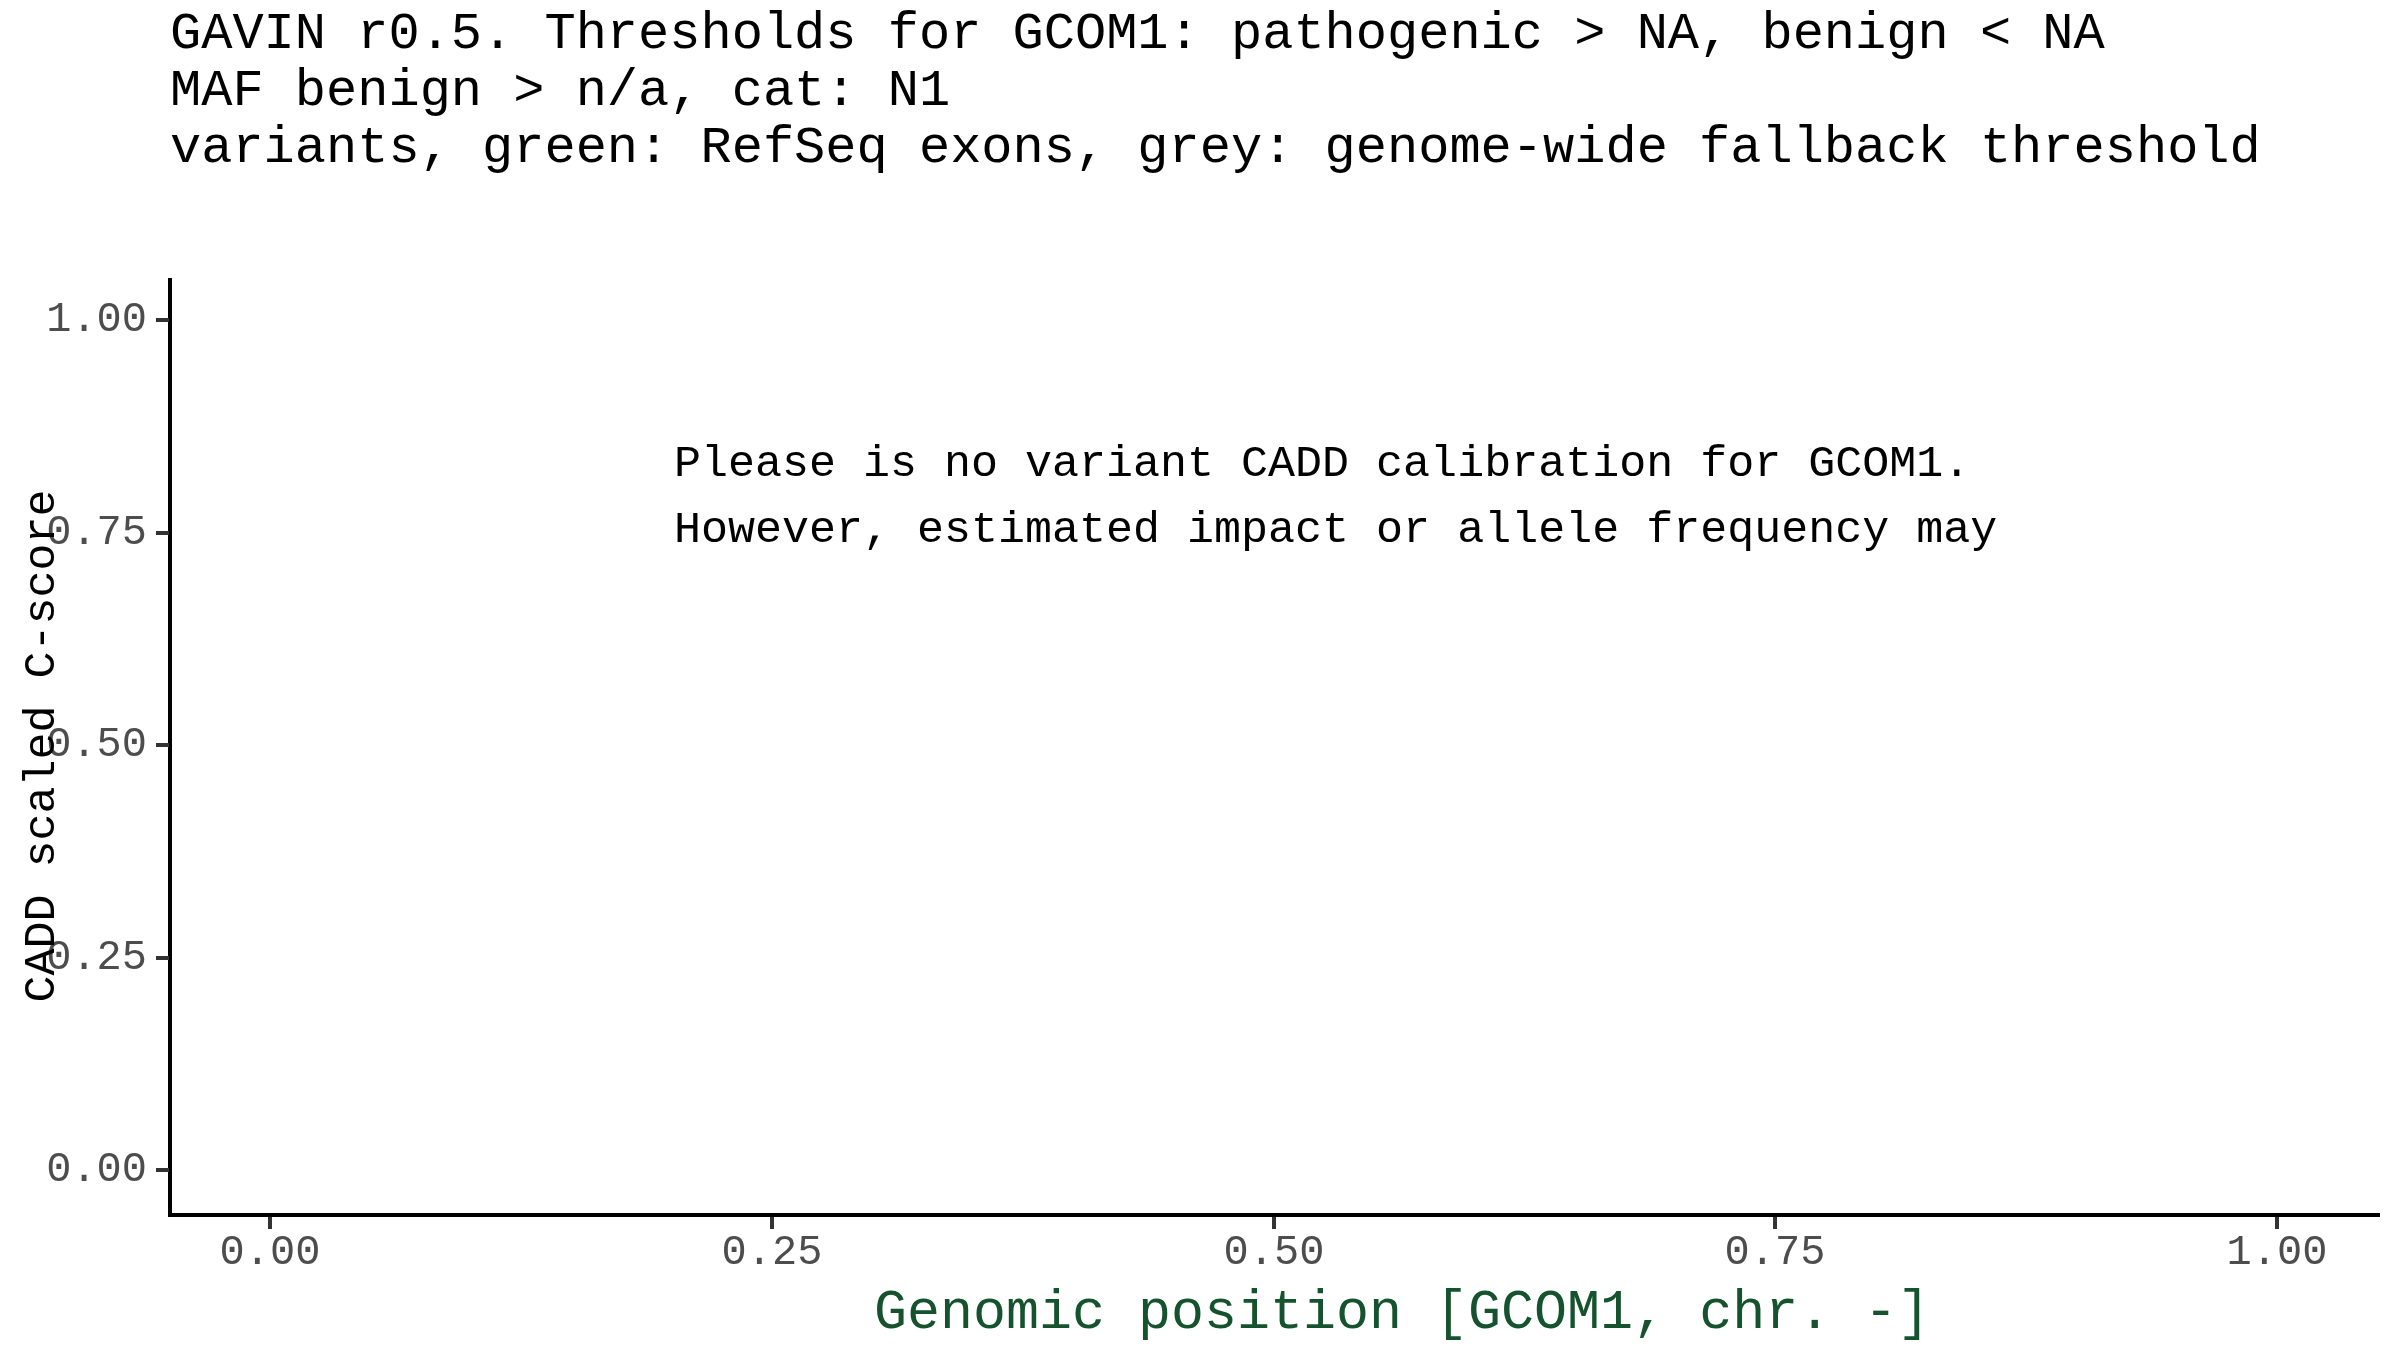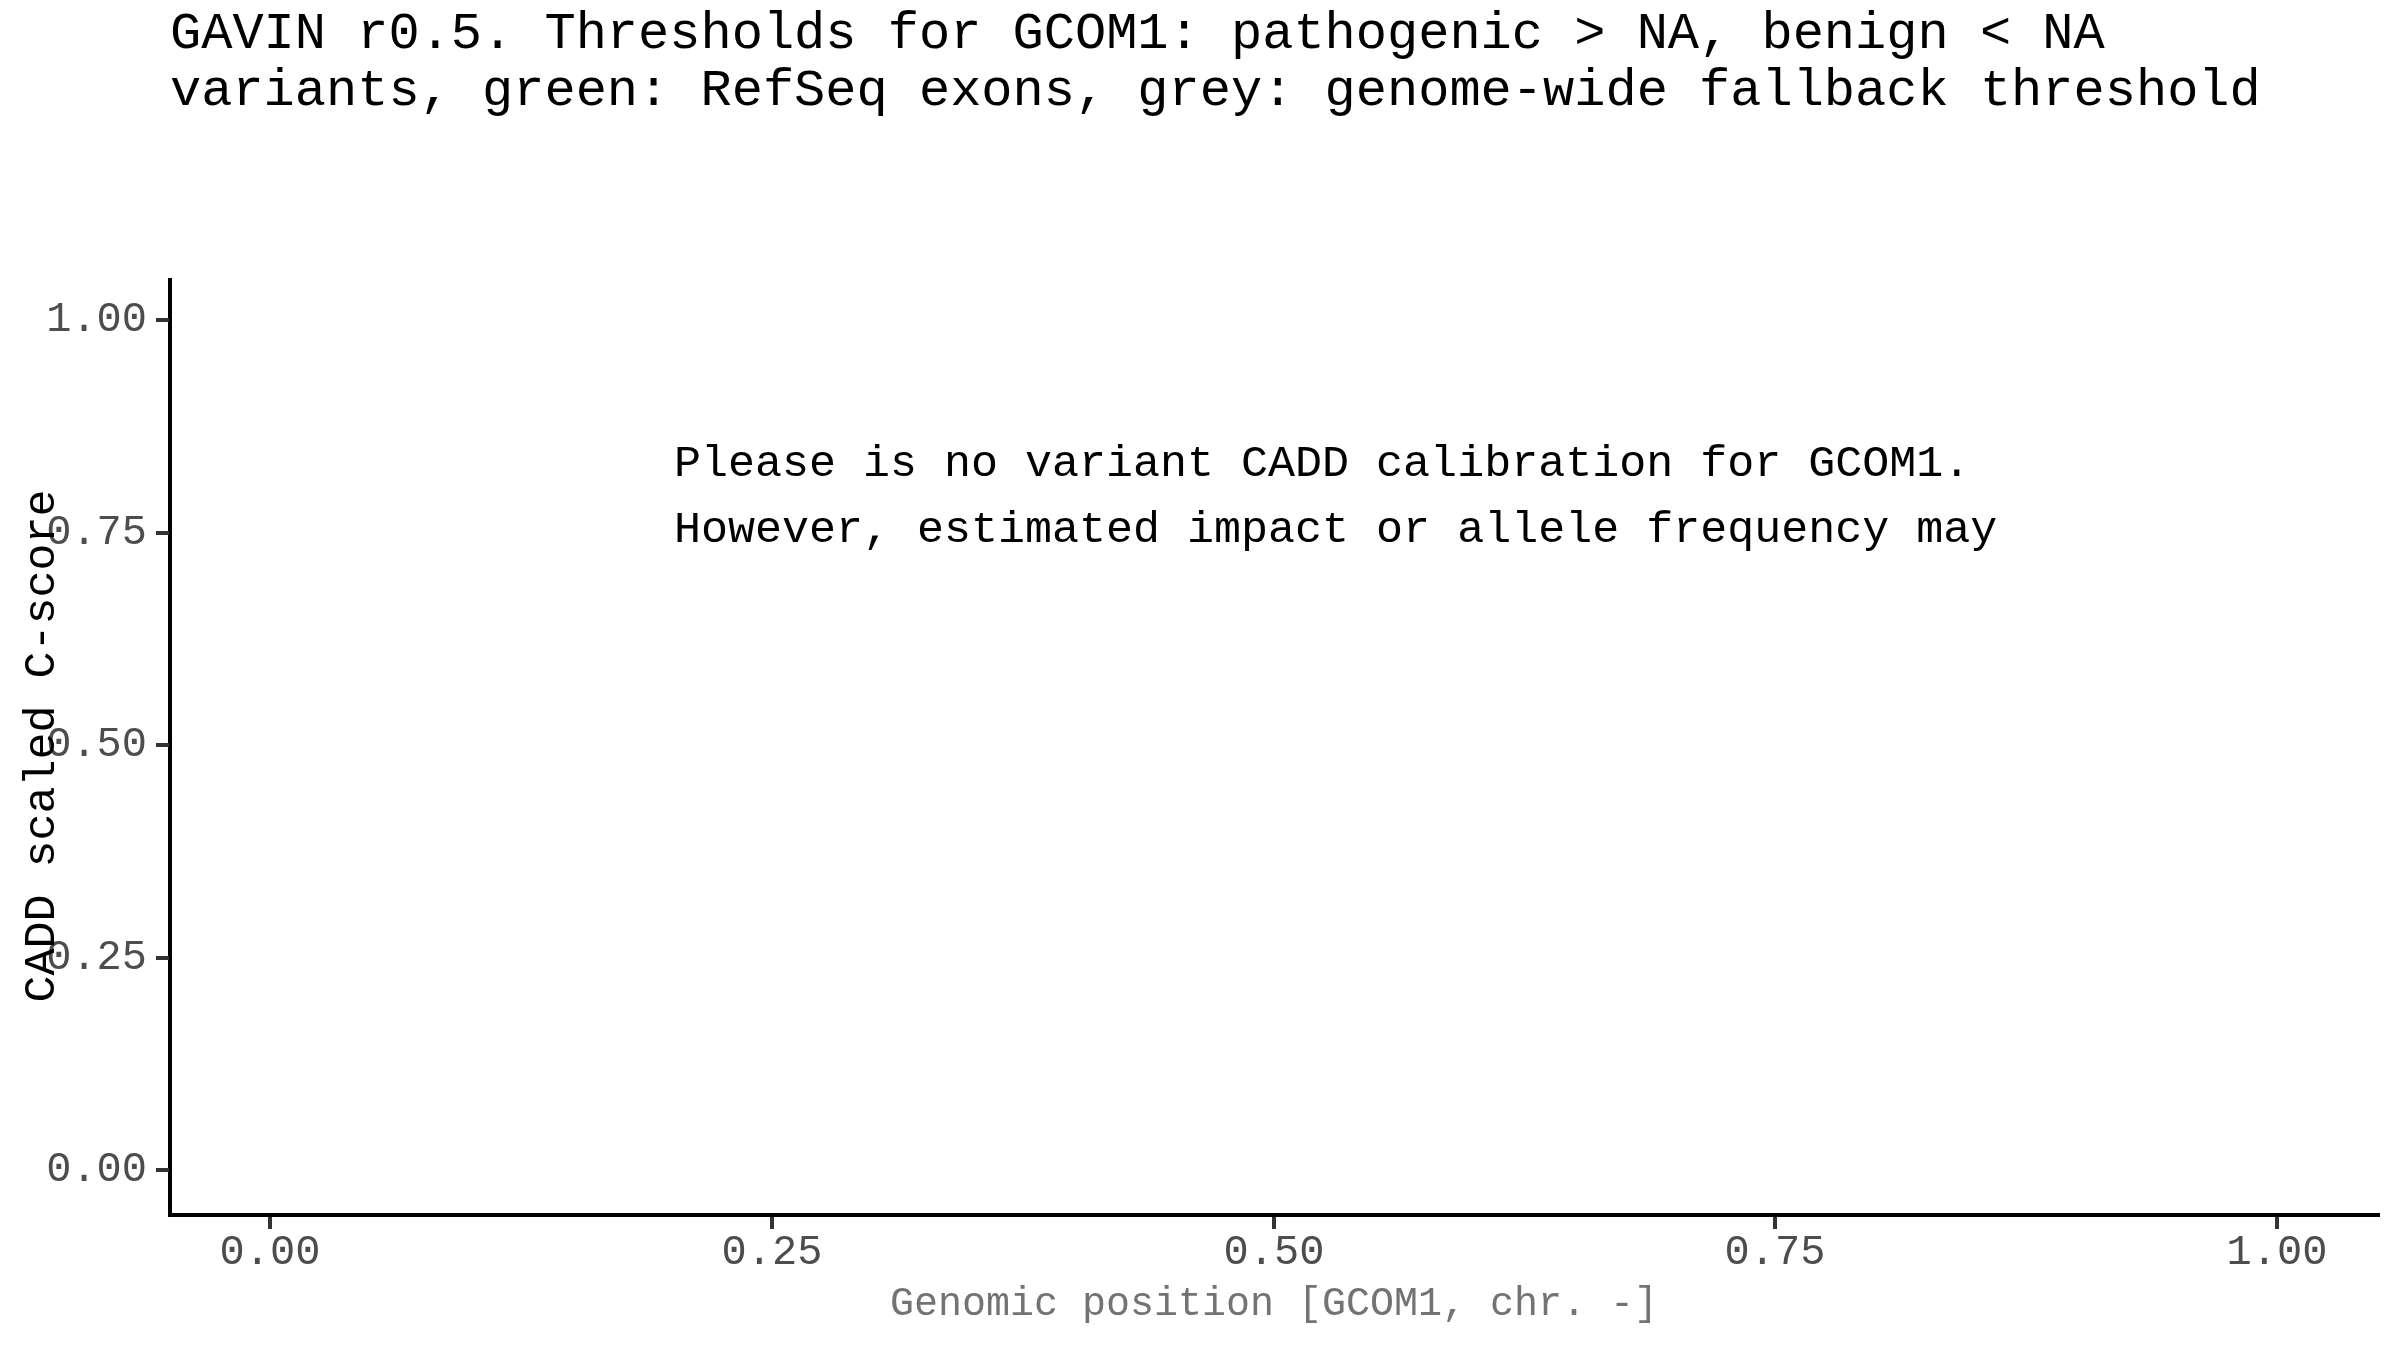--- a/index.html
+++ b/index.html
@@ -42,36 +42,37 @@
   .xtl0 { left: 190px; } .xtl1 { left: 692px; } .xtl2 { left: 1194px; } .xtl3 { left: 1695px; } .xtl4 { left: 2197px; }
   
   .y-axis-title {
     position: absolute; left: 42px; top: 746px;
     transform: translate(-50%, -50%) rotate(-90deg);
     transform-origin: center center;
     font-size: 45px; color: #000000; white-space: nowrap;
   }
   .x-axis-title {
     position: absolute; left: 874px; top: 1282px; width: 800px;
-    text-align: center; font-size: 40px; color: #737373; white-space: nowrap;
+    text-align: center; font-size: 55px; color: #14532d; white-space: nowrap;
   }
   
   .annotation {
     position: absolute; left: 674px; top: 432px; width: 1200px;
     text-align: center; font-size: 45px; line-height: 66px; color: #000000;
     white-space: nowrap;
   }
 </style>
 </head>
 <body>
 
 <div class="figure">
 
   <div class="title-block">
     <div>GAVIN r0.5. Thresholds for GCOM1: pathogenic &gt; NA, benign &lt; NA</div>
+    <div>MAF benign &gt; n/a, cat: N1</div>
     <div>variants, green: RefSeq exons, grey: genome-wide fallback threshold</div>
   </div>
 
   <div class="y-axis-line"></div>
   <div class="x-axis-line"></div>
 
   <div class="y-tick yt0"></div>
   <div class="y-tick yt1"></div>
   <div class="y-tick yt2"></div>
   <div class="y-tick yt3"></div>

